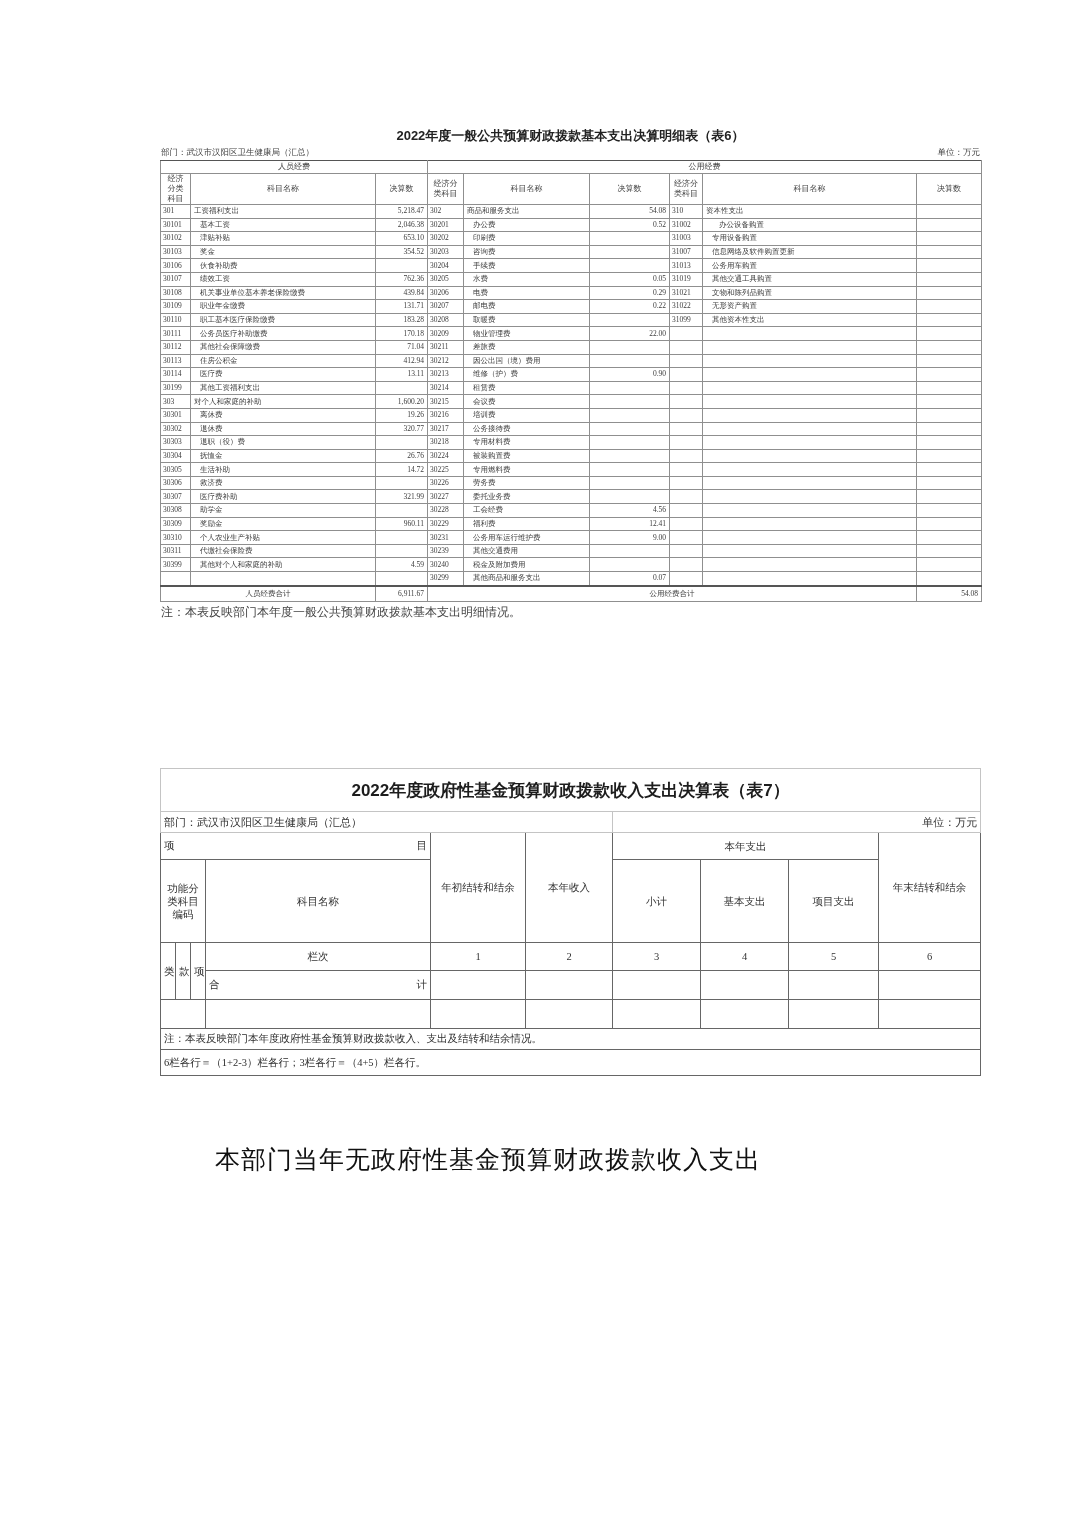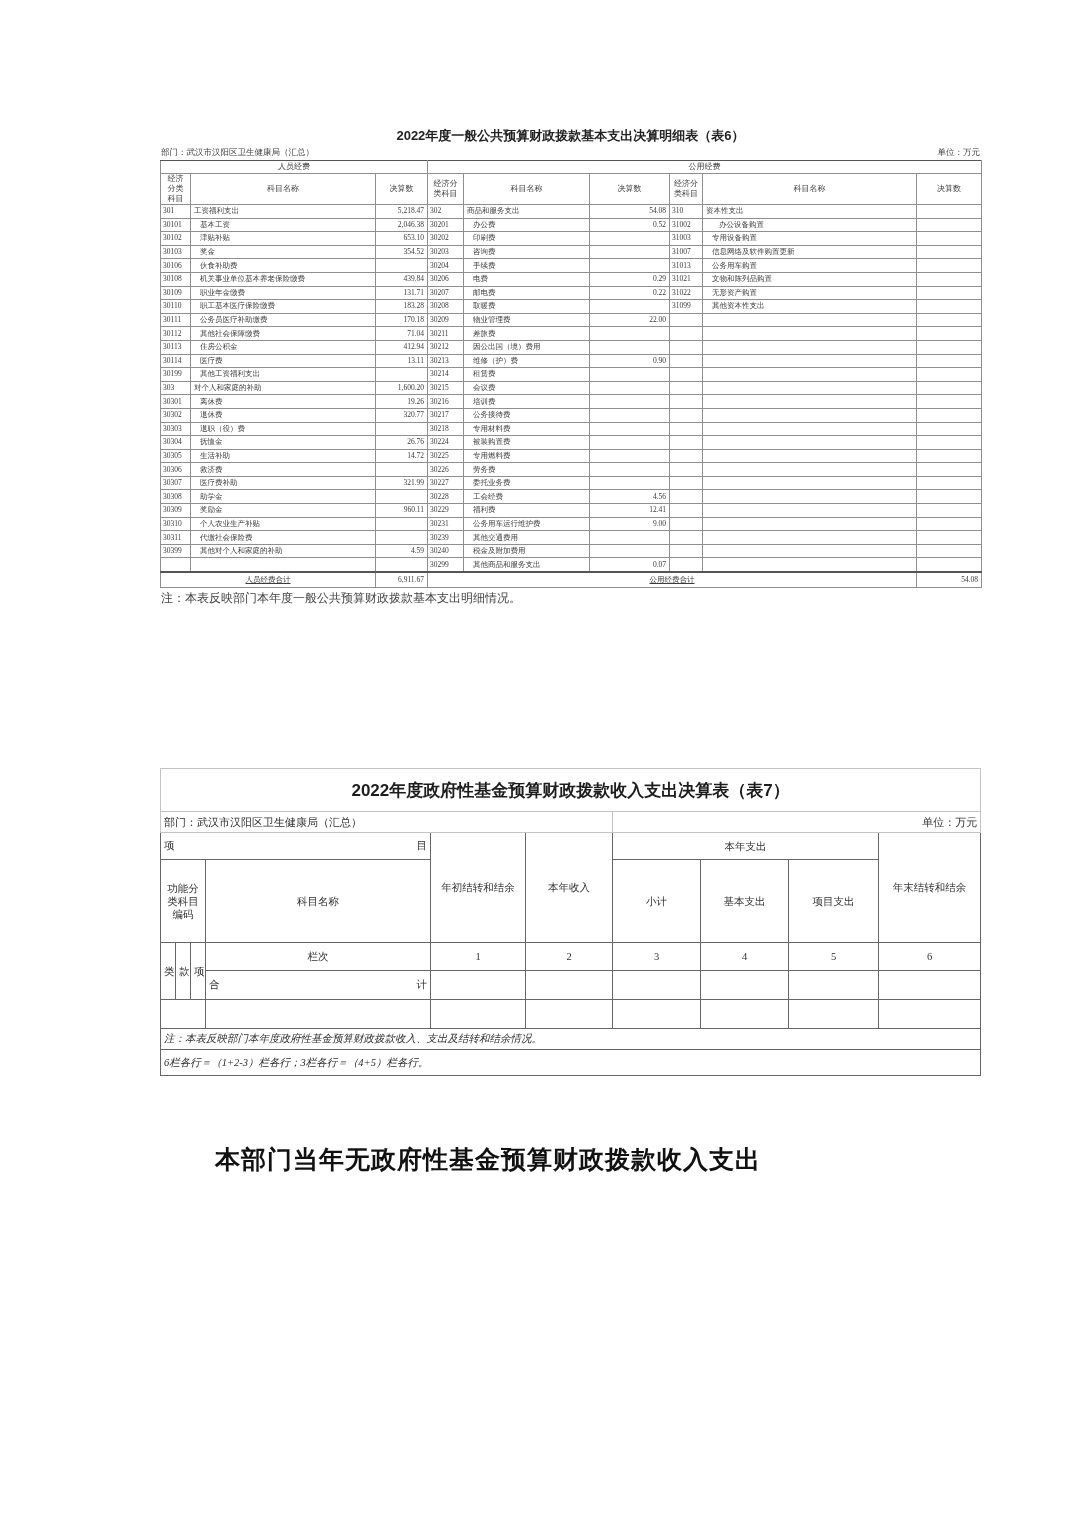--- a/index.html
+++ b/index.html
@@ -14,42 +14,42 @@
            margin-top:3px;padding:0 1px 1px 1px;}
   table.t6{border-collapse:collapse;table-layout:fixed;width:821px;font-size:7.5px;color:#3c3c3c;}
   table.t6 td{border:1px solid #8f8f8f;padding:0 3px;height:12.6px;line-height:12px;
               overflow:hidden;white-space:nowrap;}
   table.t6 tr.outer-top td{border-top:1.5px solid #555;}
   table.t6 .grp{ text-align:center;font-size:8px;height:12px;}
   table.t6 .colhead{text-align:center;height:27px;line-height:10px;white-space:normal;font-size:8px;}
   table.t6 .code{padding:0 1px 0 2px;}
   table.t6 .val{text-align:right;}
   table.t6 .total td{border-top:2px solid #555;height:14px;}
-  table.t6 .total .tlabel{text-align:center;text-decoration:underline;}
+  table.t6 .total .tlabel{text-align:center;}
   .t6-note{font-size:12px;color:#444;margin-top:2px;padding-left:1px;}
 
   
   .t7-wrap{position:absolute;left:160px;top:768px;width:821px;}
   table.t7{border-collapse:collapse;table-layout:fixed;width:821px;color:#333;}
   table.t7 td{border:1px solid #666;padding:0 3px;overflow:hidden;}
   table.t7 td.soft{border-color:#c4c4c4;}
   .t7-title-cell{height:42px;text-align:center;font-family:"Liberation Sans","DejaVu Sans",sans-serif;
                  font-weight:700;font-size:17px;color:#1d1d1d;}
   .t7-meta-cell{height:20px;font-size:11px;color:#333;}
   .t7-meta-right{text-align:right;}
   table.t7 .hc{text-align:center;font-size:10.5px;line-height:13px;white-space:normal;}
   .jrow{display:flex;justify-content:space-between;align-items:center;font-size:10.5px;}
   .t7-rank{height:28px;}
   .t7-datarow td{height:28px;}
-  .t7-note-cell{height:20px;font-size:10.5px;color:#2e2e2e;font-style:italic;}
+  .t7-note-cell{height:20px;font-size:10.5px;color:#2e2e2e;}
 
   
   .footer-statement{position:absolute;left:215px;top:1143px;width:660px;
                     font-family:"Liberation Sans","DejaVu Sans",sans-serif;
-                    font-weight:700;font-size:25px;letter-spacing:1px;color:#111;}
+                    font-weight:400;font-size:25px;letter-spacing:1px;color:#111;}
 </style>
 </head>
 <body>
 
 <div class="page">
 
   <div class="t6-wrap">
     <div class="t6-title">2022年度一般公共预算财政拨款基本支出决算明细表（表6）</div>
     <div class="t6-meta">
       <span>部门：武汉市汉阳区卫生健康局（汇总）</span>
@@ -133,20 +133,31 @@
             <td style="padding-left: 9px;">伙食补助费</td>
             <td class="val"></td>
             <td class="code">30204</td>
             <td style="padding-left: 9px;">手续费</td>
             <td class="val"></td>
             <td class="code">31013</td>
             <td style="padding-left: 9px;">公务用车购置</td>
             <td class="val"></td>
           </tr>
           <tr>
+            <td class="code">30107</td>
+            <td style="padding-left: 9px;">绩效工资</td>
+            <td class="val">762.36</td>
+            <td class="code">30205</td>
+            <td style="padding-left: 9px;">水费</td>
+            <td class="val">0.05</td>
+            <td class="code">31019</td>
+            <td style="padding-left: 9px;">其他交通工具购置</td>
+            <td class="val"></td>
+          </tr>
+          <tr>
             <td class="code">30108</td>
             <td style="padding-left: 9px;">机关事业单位基本养老保险缴费</td>
             <td class="val">439.84</td>
             <td class="code">30206</td>
             <td style="padding-left: 9px;">电费</td>
             <td class="val">0.29</td>
             <td class="code">31021</td>
             <td style="padding-left: 9px;">文物和陈列品购置</td>
             <td class="val"></td>
           </tr>

